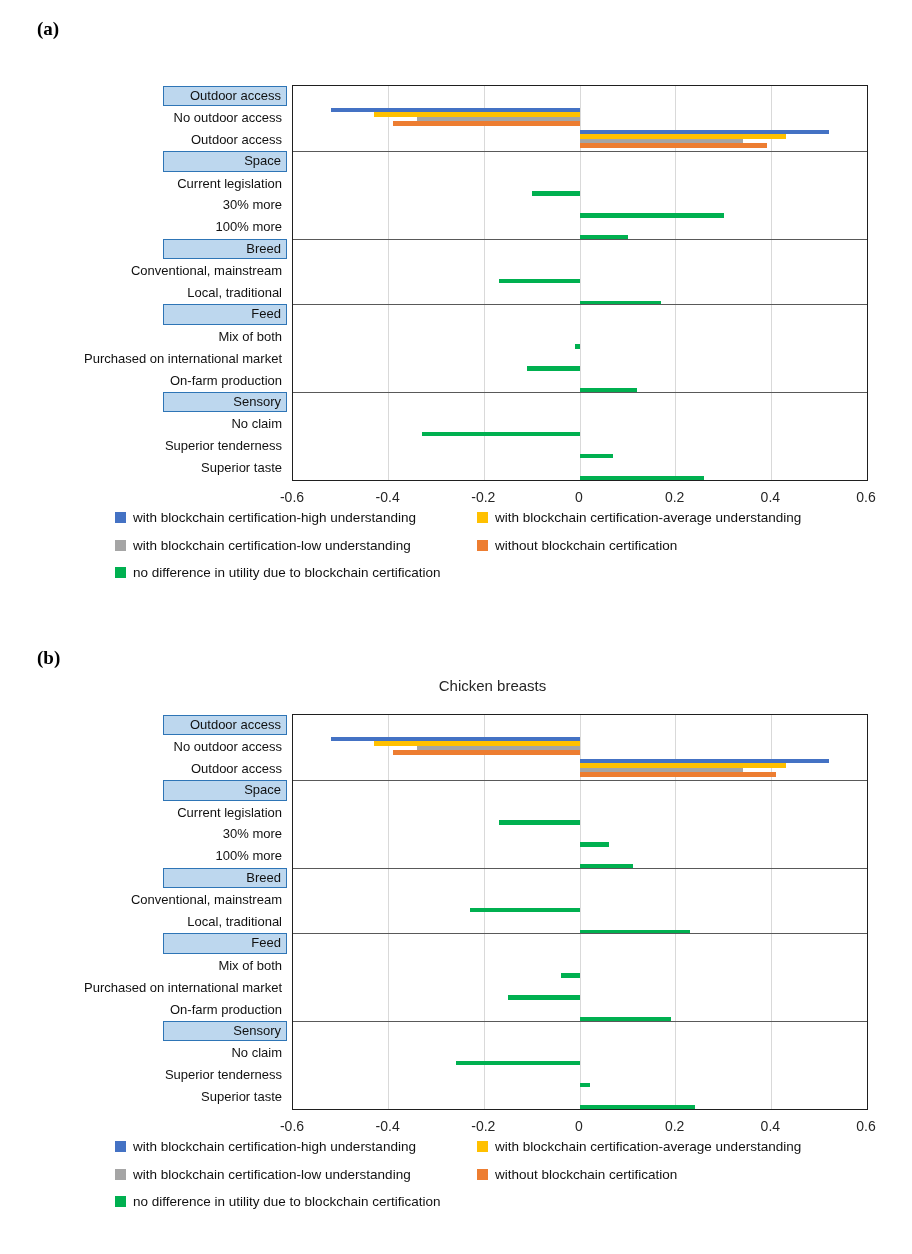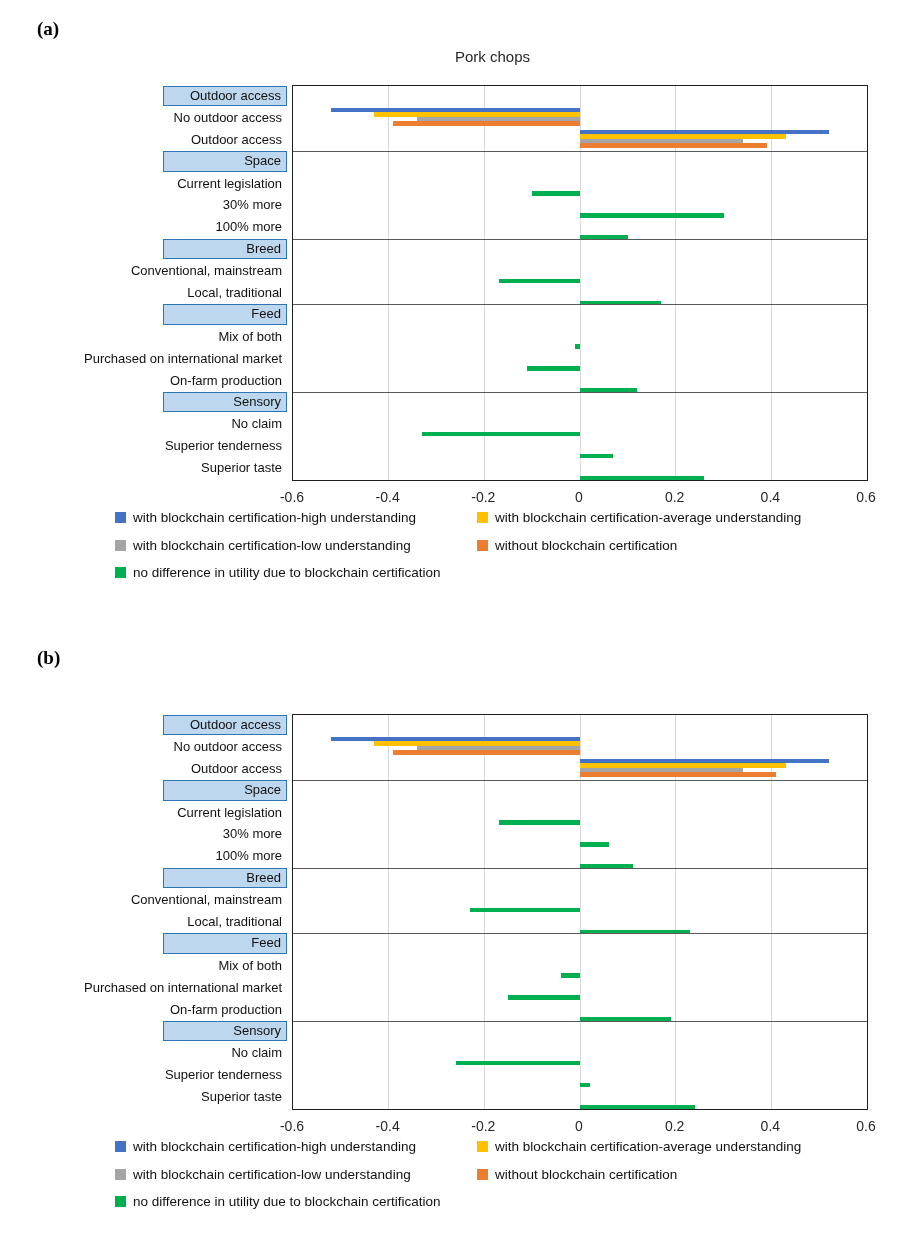--- a/index.html
+++ b/index.html
@@ -25,21 +25,20 @@
   .legend-item{position:absolute;display:flex;align-items:center;font-size:13.5px;
                color:#111;white-space:nowrap;}
   .legend-swatch{width:11px;height:11px;margin-right:7px;flex:0 0 auto;}
 </style>
 </head>
 <body>
 
 <div class="figure">
     <div class="panel" style="top: 0px;">
       <div class="panel-tag">(a)</div>
-      <div class="chart-title">Pork chops</div>
       <div class="plot">
         <div class="gridline" style="left: 95.1667px;"></div>
         <div class="gridline" style="left: 190.833px;"></div>
         <div class="gridline" style="left: 286.5px;"></div>
         <div class="gridline" style="left: 382.167px;"></div>
         <div class="gridline" style="left: 477.833px;"></div>
         <div class="bar" title="No outdoor access: -0.52" style="width: 248.733px; left: 38.2667px; top: 21.9889px; background: rgb(68, 114, 196);"></div>
         <div class="bar" title="No outdoor access: -0.43" style="width: 205.683px; left: 81.3167px; top: 26.3667px; background: rgb(255, 192, 0);"></div>
         <div class="bar" title="No outdoor access: -0.34" style="width: 162.633px; left: 124.367px; top: 30.7444px; background: rgb(165, 165, 165);"></div>
         <div class="bar" title="No outdoor access: -0.39" style="width: 186.55px; left: 100.45px; top: 35.1222px; background: rgb(237, 125, 49);"></div>
@@ -104,20 +103,21 @@
         <div class="legend-swatch" style="background: rgb(237, 125, 49);"></div>
         <div>without blockchain certification</div>
       </div>
       <div class="legend-item" style="left: 115px; top: 565px;">
         <div class="legend-swatch" style="background: rgb(0, 176, 80);"></div>
         <div>no difference in utility due to blockchain certification</div>
       </div>
     </div>
     <div class="panel" style="top: 629px;">
       <div class="panel-tag">(b)</div>
+      <div class="chart-title">Chicken breasts</div>
       <div class="plot">
         <div class="gridline" style="left: 95.1667px;"></div>
         <div class="gridline" style="left: 190.833px;"></div>
         <div class="gridline" style="left: 286.5px;"></div>
         <div class="gridline" style="left: 382.167px;"></div>
         <div class="gridline" style="left: 477.833px;"></div>
         <div class="bar" title="No outdoor access: -0.52" style="width: 248.733px; left: 38.2667px; top: 21.9889px; background: rgb(68, 114, 196);"></div>
         <div class="bar" title="No outdoor access: -0.43" style="width: 205.683px; left: 81.3167px; top: 26.3667px; background: rgb(255, 192, 0);"></div>
         <div class="bar" title="No outdoor access: -0.34" style="width: 162.633px; left: 124.367px; top: 30.7444px; background: rgb(165, 165, 165);"></div>
         <div class="bar" title="No outdoor access: -0.39" style="width: 186.55px; left: 100.45px; top: 35.1222px; background: rgb(237, 125, 49);"></div>

